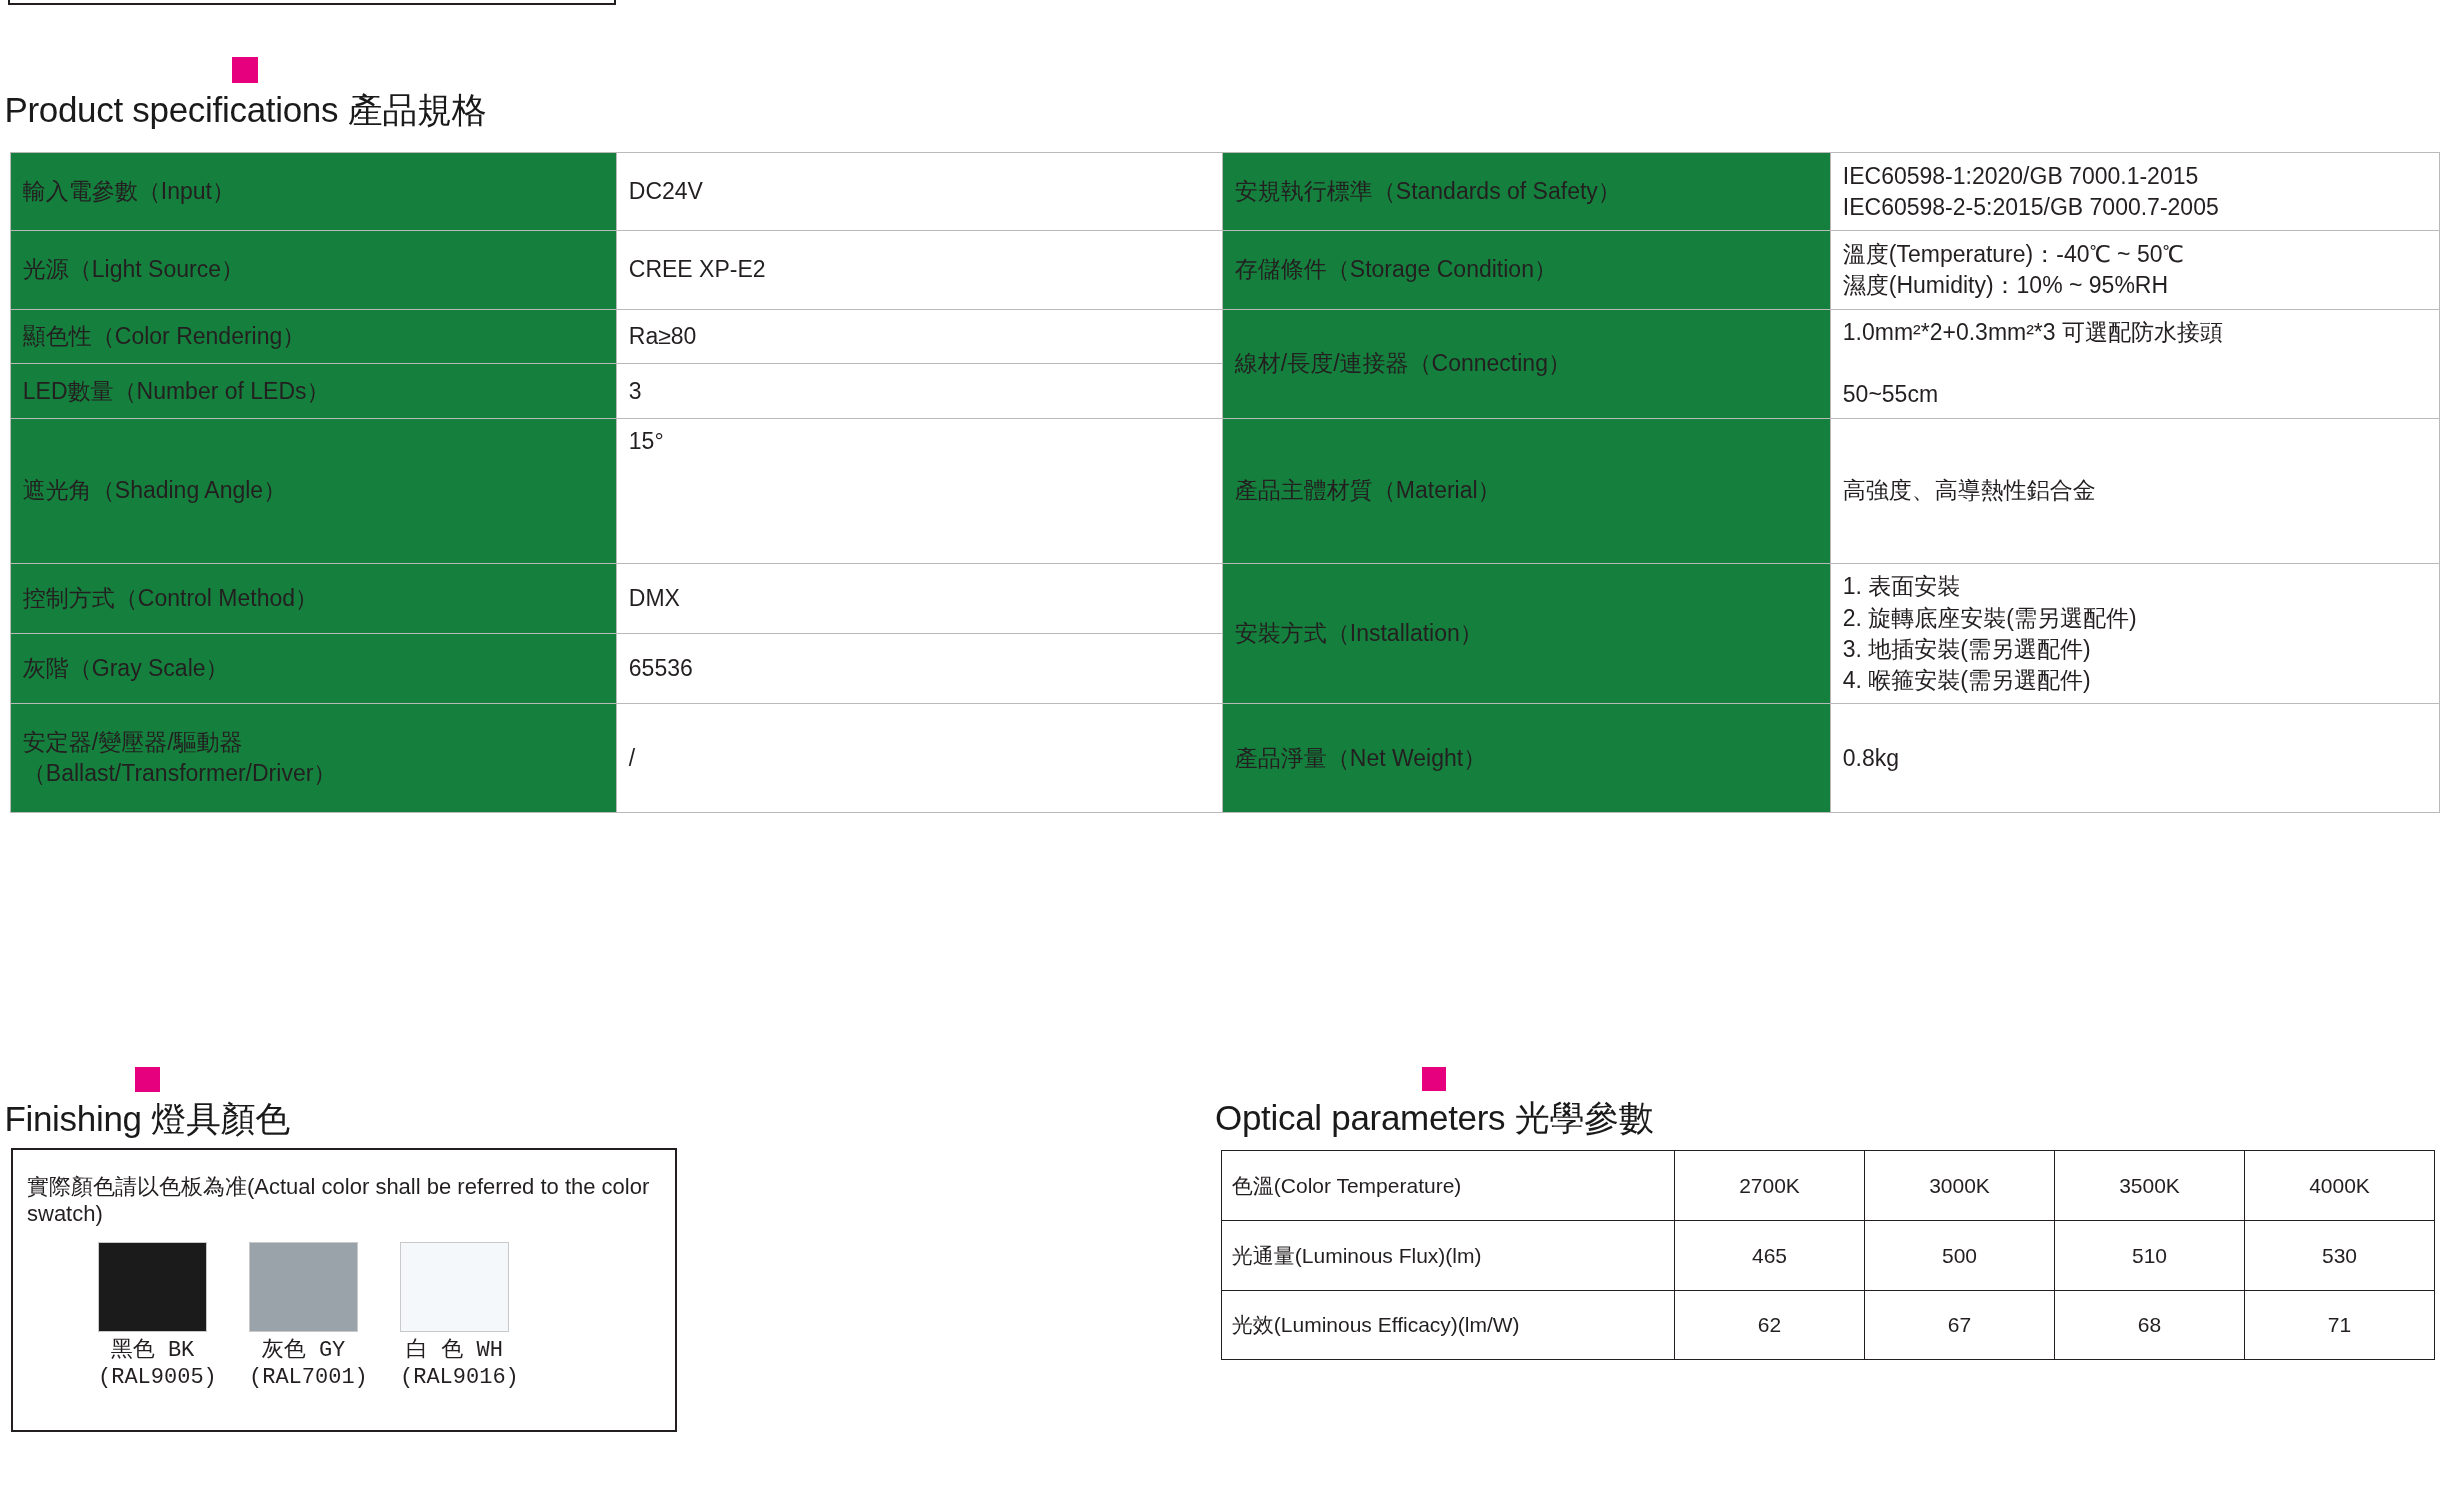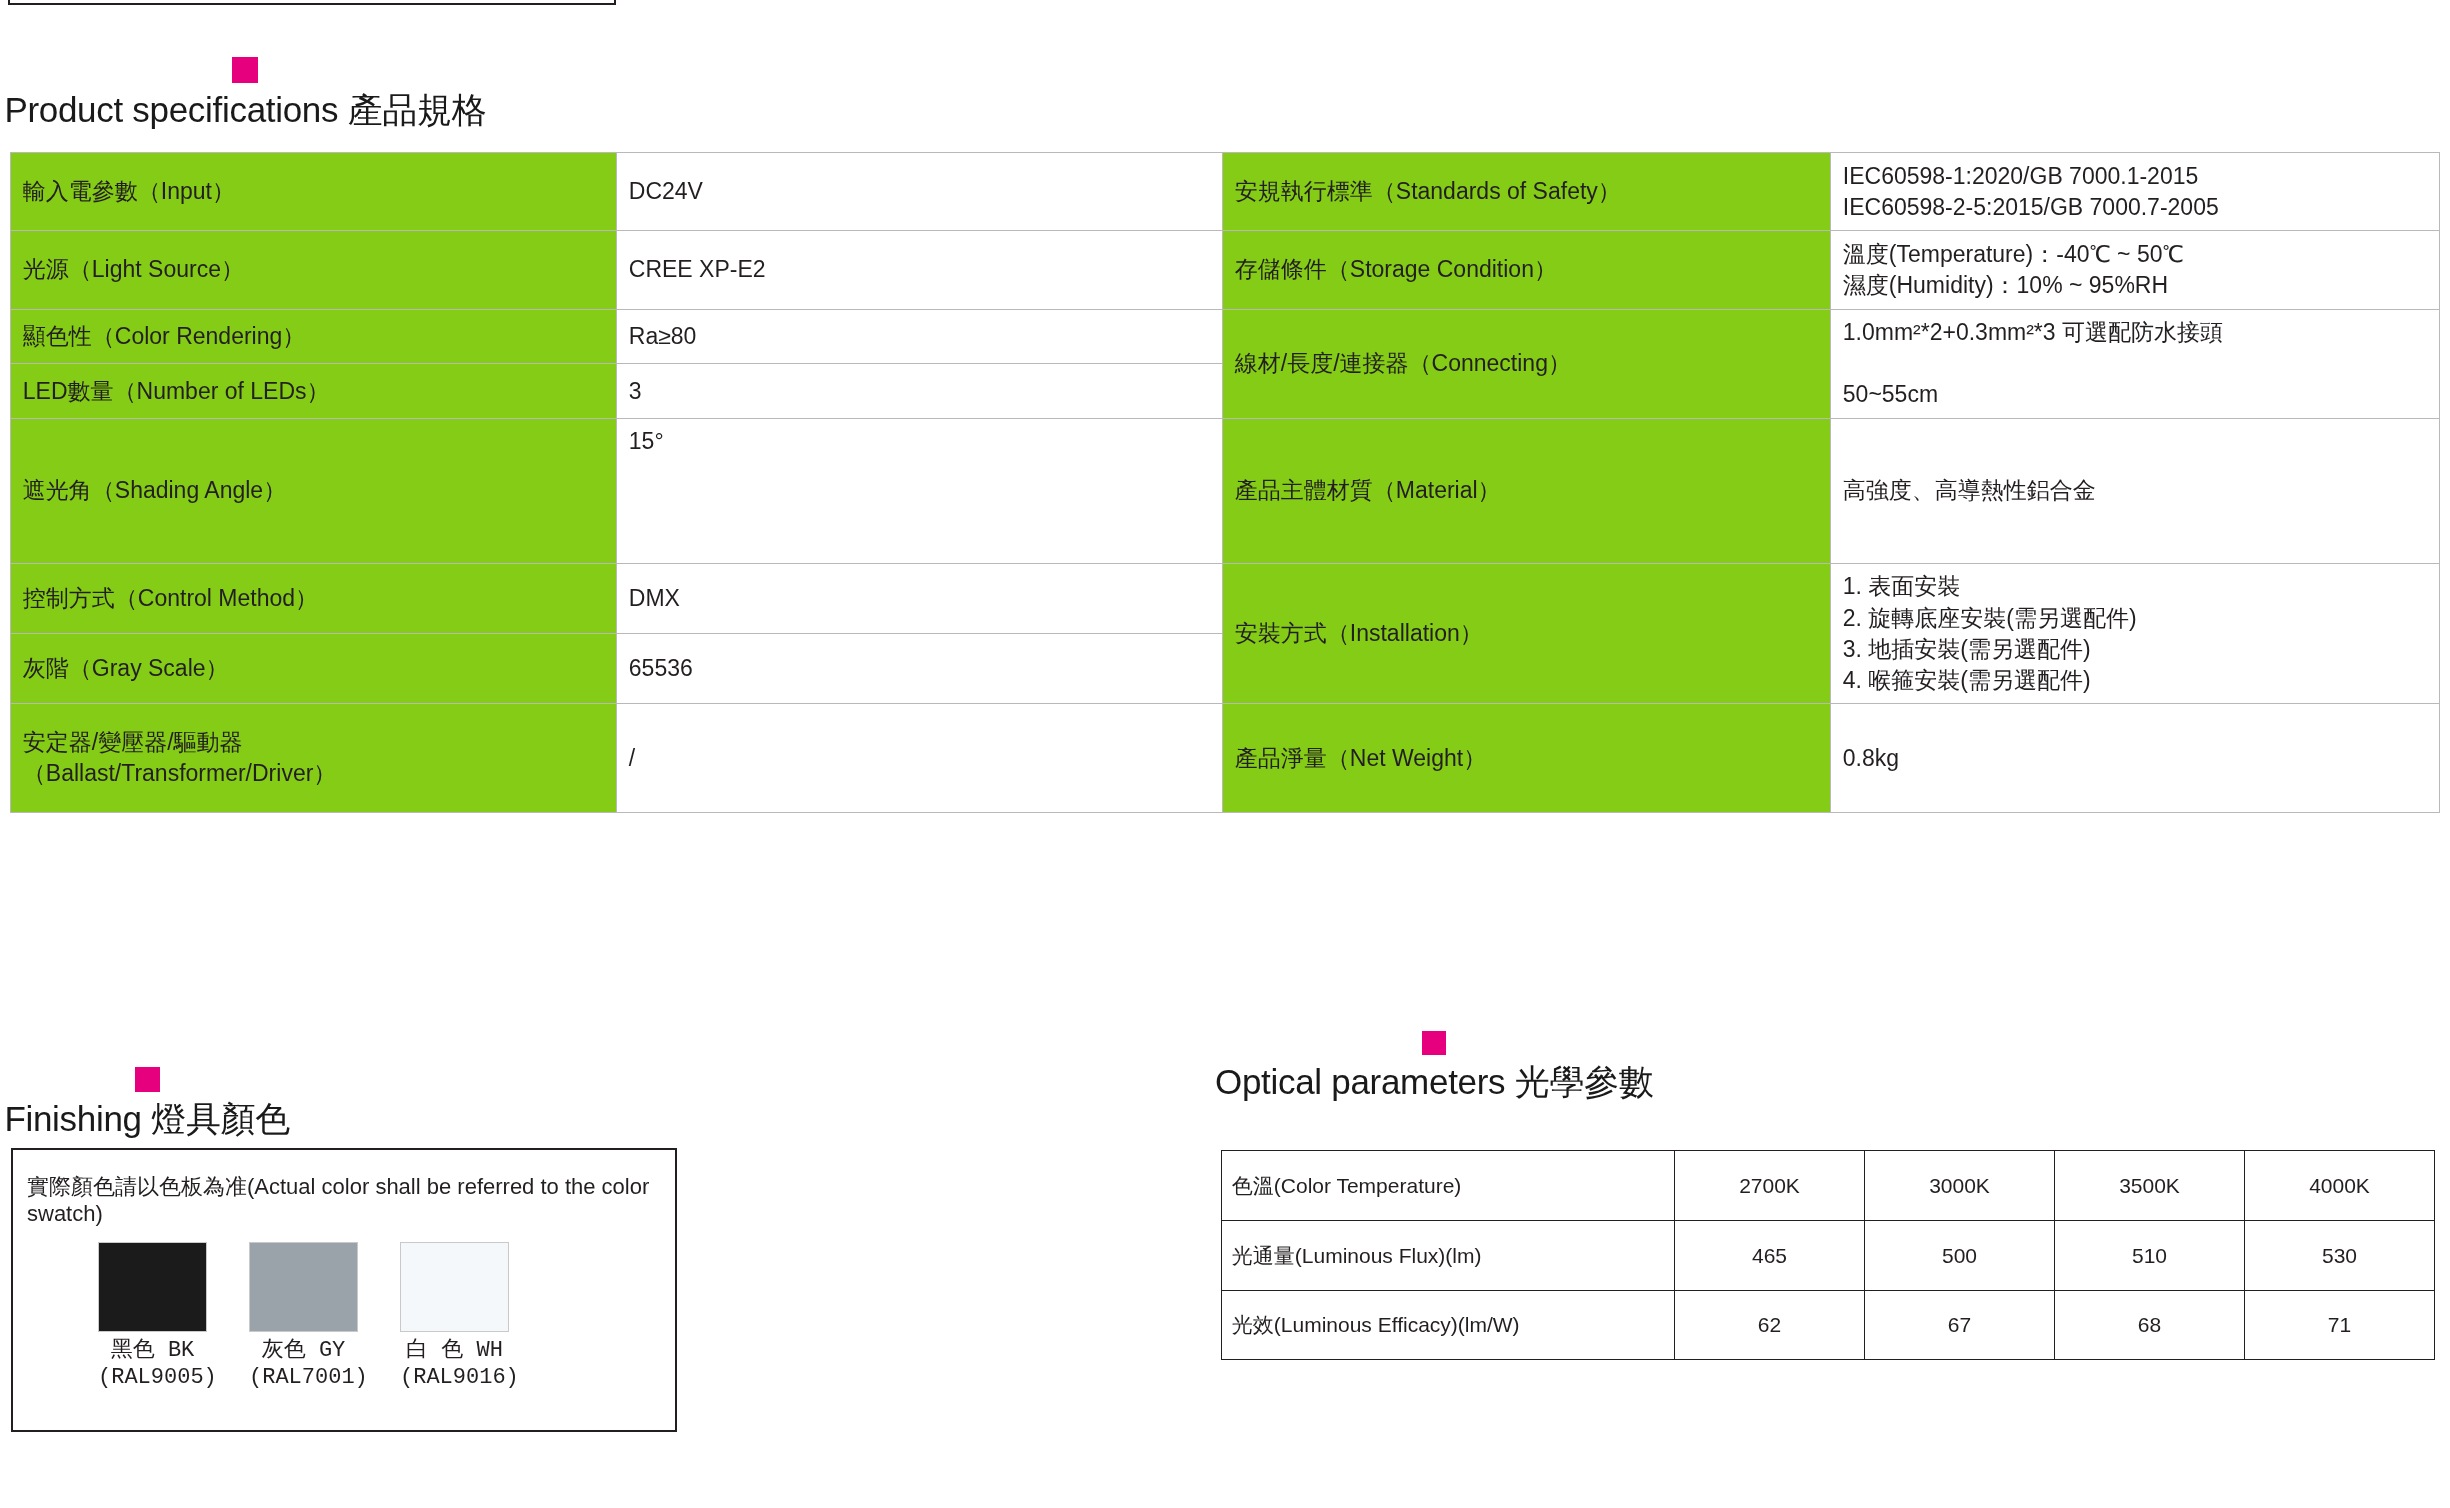--- a/index.html
+++ b/index.html
@@ -72,21 +72,21 @@
   }
   .spec-table td {
     border: 1.1px solid #b9b9b9;
     font-size: 23px;
     line-height: 1.35;
     padding: 7.6px 12px;
     vertical-align: middle;
     color: #231f20;
   }
   .spec-table td.lbl {
-    background: #84cc16;
+    background: #15803d;
   }
   .spec-table td.val {
     background: #ffffff;
   }
   .col-a { width: 606px; }
   .col-b { width: 606px; }
   .col-c { width: 608px; }
   .col-d { width: 609px; }
   .multiline { white-space: pre-line; }
   .tight { line-height: 1.28; }
@@ -94,21 +94,21 @@
 
   
   #head-finishing {
     position: absolute;
     left: 4.4px;
     top: 1067px;
   }
   #head-optical {
     position: absolute;
     left: 1215px;
-    top: 1031px;
+    top: 1067px;
   }
   #head-optical .pink-square { width: 24px; height: 24px; }
 
   
   .finishing-box {
     position: absolute;
     left: 11px;
     top: 1148px;
     width: 666px;
     height: 284px;

